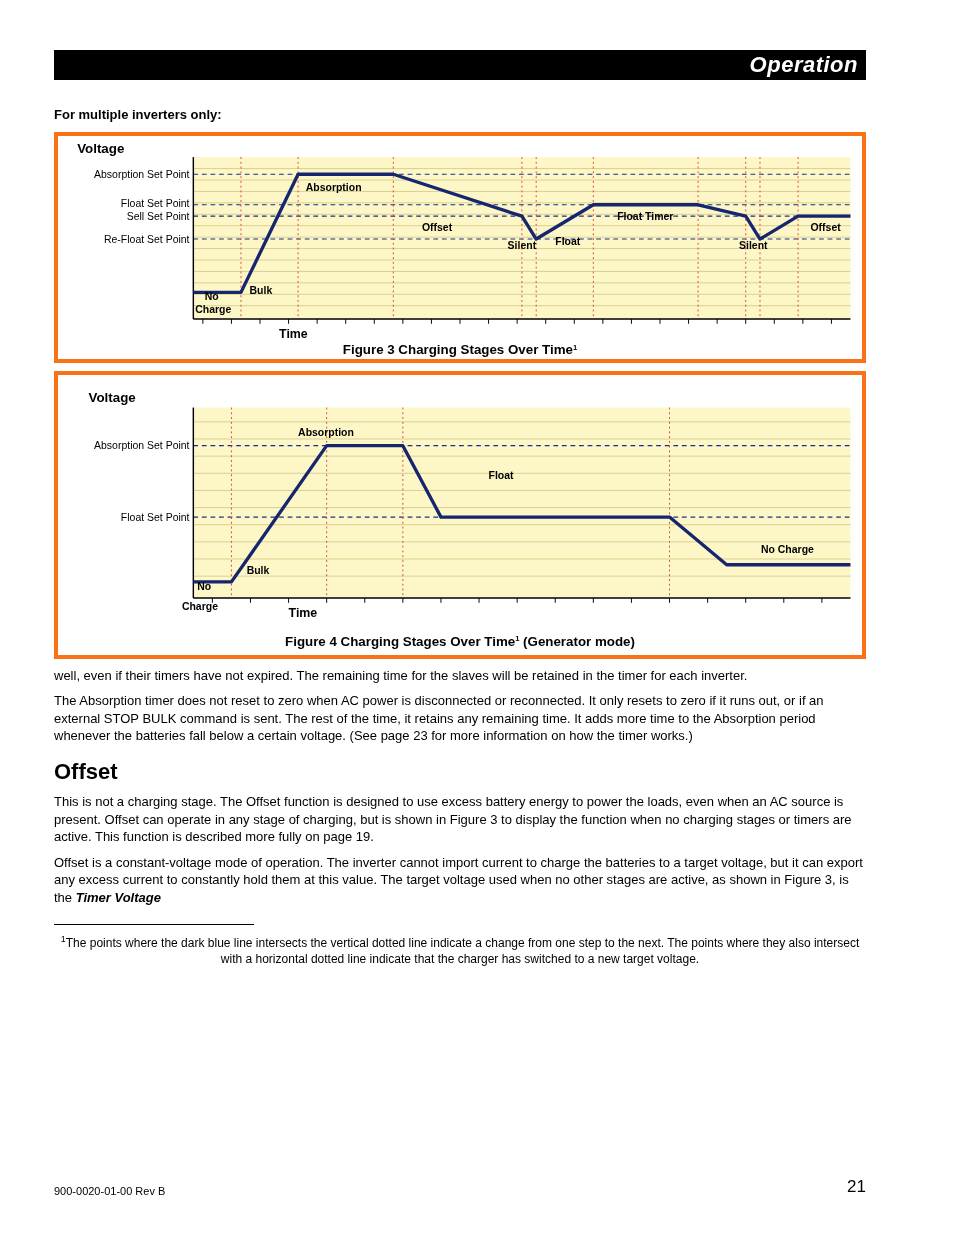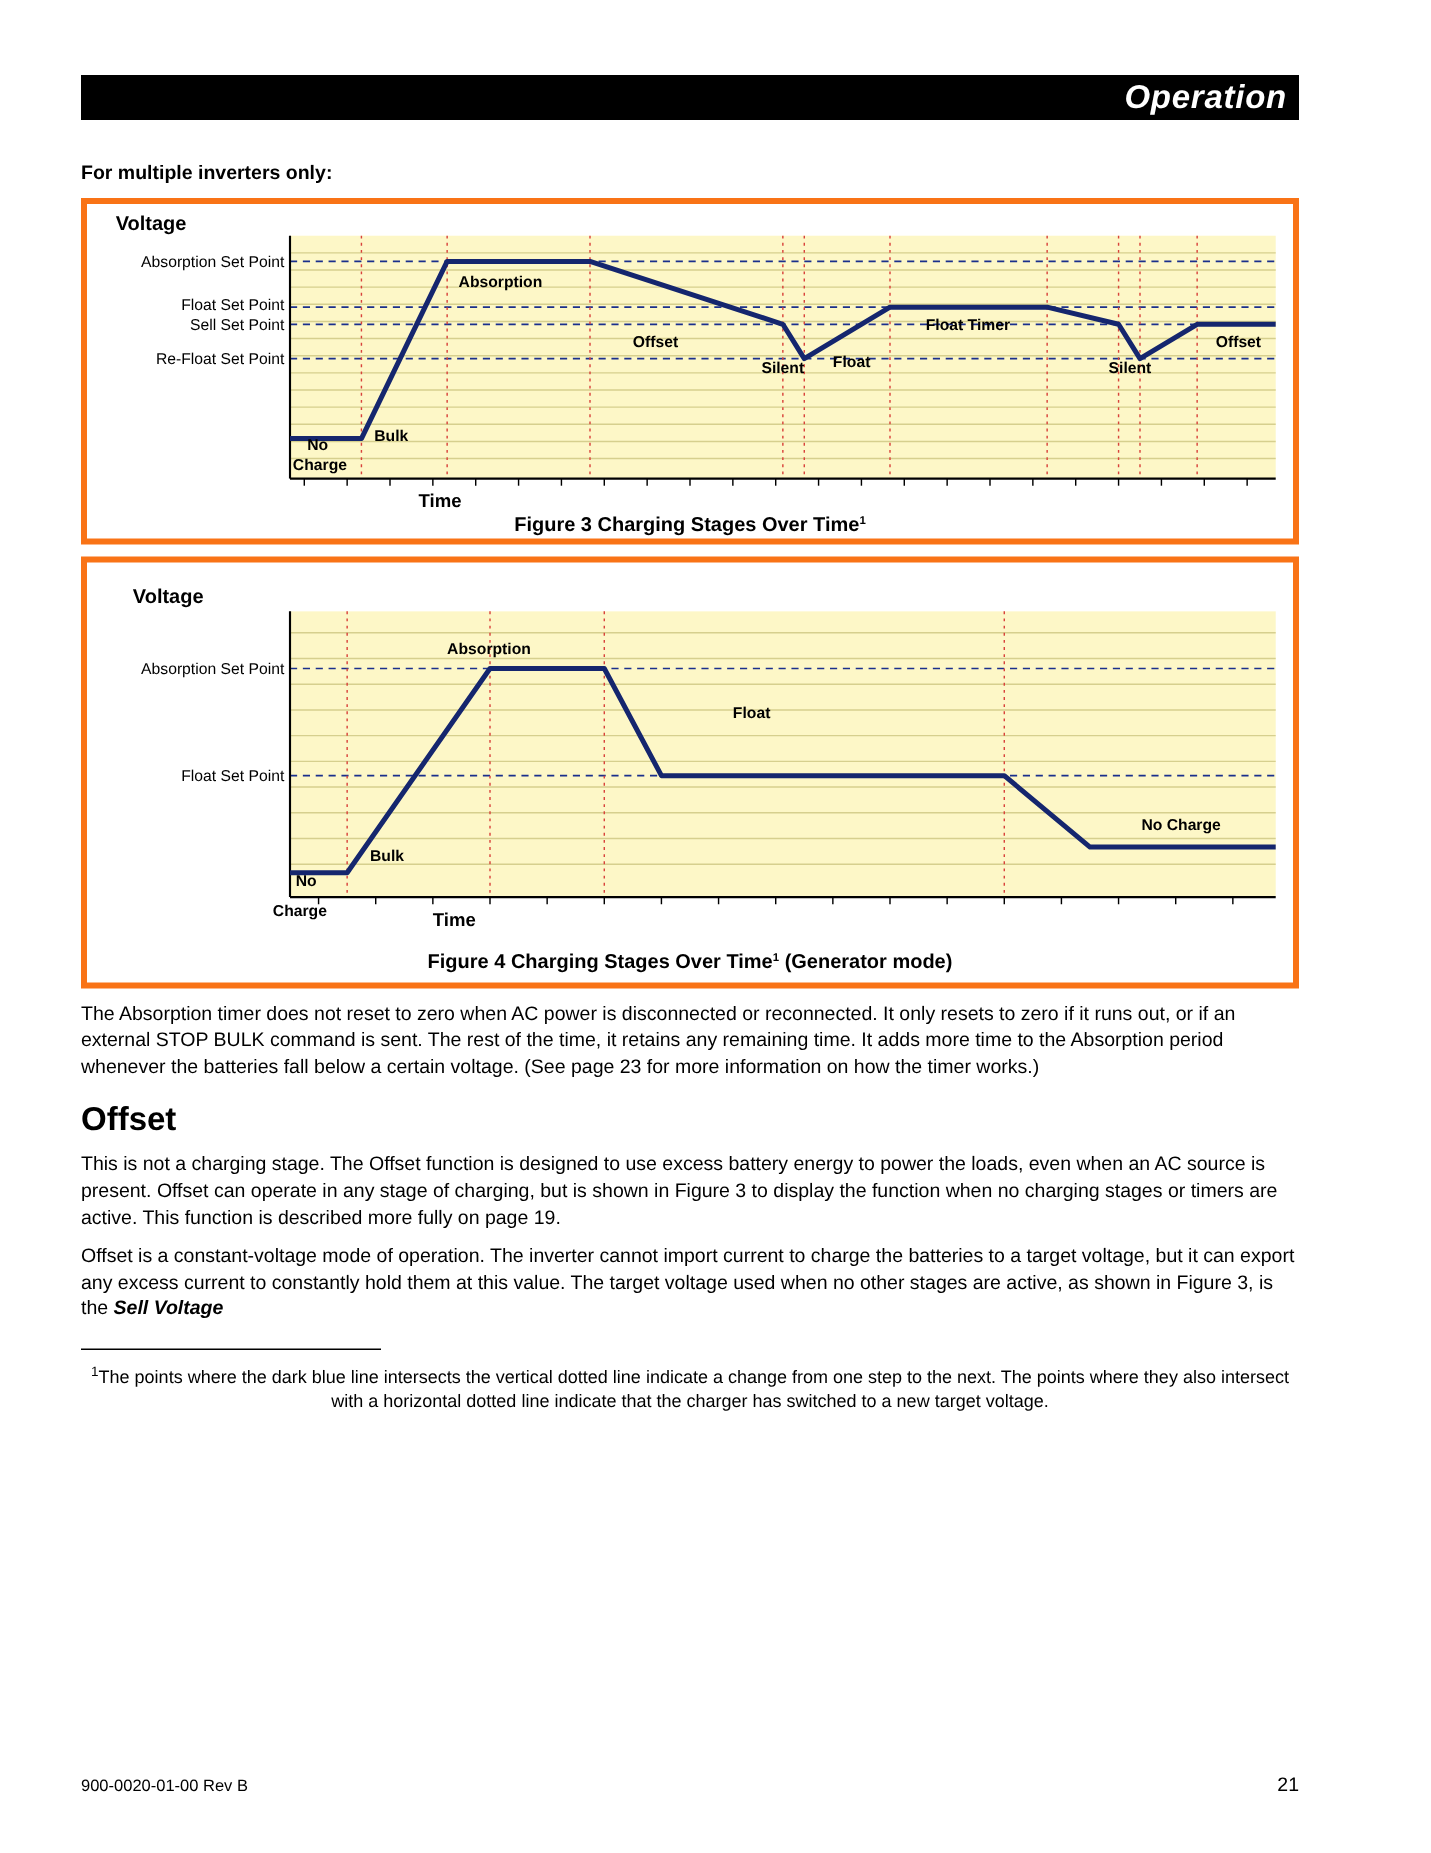--- a/index.html
+++ b/index.html
@@ -9,21 +9,21 @@
   .content { margin-top:56px; }
   .bold { font-weight:700; }
   p { margin:8px 0; font-size:13px; line-height:1.35; }
   h2 { font-size:22px; margin:14px 0 6px 0; font-weight:700; }
   .figure-box { border:4px solid #f97316; margin:8px 0 6px 0; background:#fff; }
   .chart-svg { display:block; width:100%; }
   .footnote-rule { width:200px; border-top:1px solid #000; margin-top:18px; }
   .footnote { font-size:12px; line-height:1.35;text-align:center; }
   .footnote sup { font-size:9px; }
   .footer { position:absolute; left:54px; right:54px; bottom:38px; font-size:11px; }
-  .footer .pnum { position:absolute; right:0; bottom:0; font-size:13px; }
+  .footer .pnum { position:absolute; right:0; bottom:0; font-size:17px; }
   .ital-bold { font-style:italic; font-weight:700; }
 </style>
 </head>
 <body>
 
 <div class="page">
   <div class="black-bar">
     <span class="title">Operation</span>
   </div>
 
@@ -192,26 +192,27 @@
           <text x="450" y="105">Float</text>
           <text x="736" y="183">No Charge</text>
         </g>
         <text x="240" y="250" font-size="13" font-weight="700">Time</text>
         <text x="420" y="280" text-anchor="middle" font-size="14" font-weight="700">
           <tspan>Figure 4</tspan><tspan>   </tspan><tspan>Charging Stages Over Time</tspan><tspan dy="-5" font-size="8">1</tspan><tspan dy="5"> </tspan><tspan>(Generator mode)</tspan>
         </text>
       </svg>
     </div>
 
+    <p>well, even if their timers have not expired.  The remaining time for the slaves will be retained in the timer for each inverter.</p>
     <p>The Absorption timer does not reset to zero when AC power is disconnected or reconnected.  It only resets to zero if it runs out, or if an external STOP BULK command is sent.  The rest of the time, it retains any remaining time.  It adds more time to the Absorption period whenever the batteries fall below a certain voltage.  (See page 23 for more information on how the timer works.)</p>
 
     <h2>Offset</h2>
     <p>This is not a charging stage.  The Offset function is designed to use excess battery energy to power the loads, even when an AC source is present.  Offset can operate in any stage of charging, but is shown in Figure 3 to display the function when no charging stages or timers are active.  This function is described more fully on page 19.</p>
     <p>
-      <span>Offset is a constant-voltage mode of operation.  The inverter cannot import current to charge the batteries to a target voltage, but it can export any excess current to constantly hold them at this value.  The target voltage used when no other stages are active, as shown in Figure 3, is the </span><span class="ital-bold">Sell Voltage</span>
+      <span>Offset is a constant-voltage mode of operation.  The inverter cannot import current to charge the batteries to a target voltage, but it can export any excess current to constantly hold them at this value.  The target voltage used when no other stages are active, as shown in Figure 3, is the </span><span class="ital-bold">Timer Voltage</span>
     </p>
 
     <div class="footnote-rule"></div>
     <p class="footnote">
       <sup>1</sup><span>The points where the dark blue line intersects the vertical dotted line indicate a change from one step to the next.  The points where they also intersect with a horizontal dotted line indicate that the charger has switched to a new target voltage.</span>
     </p>
   </div>
 
   <div class="footer">
     <span>900-0020-01-00 Rev B</span>

